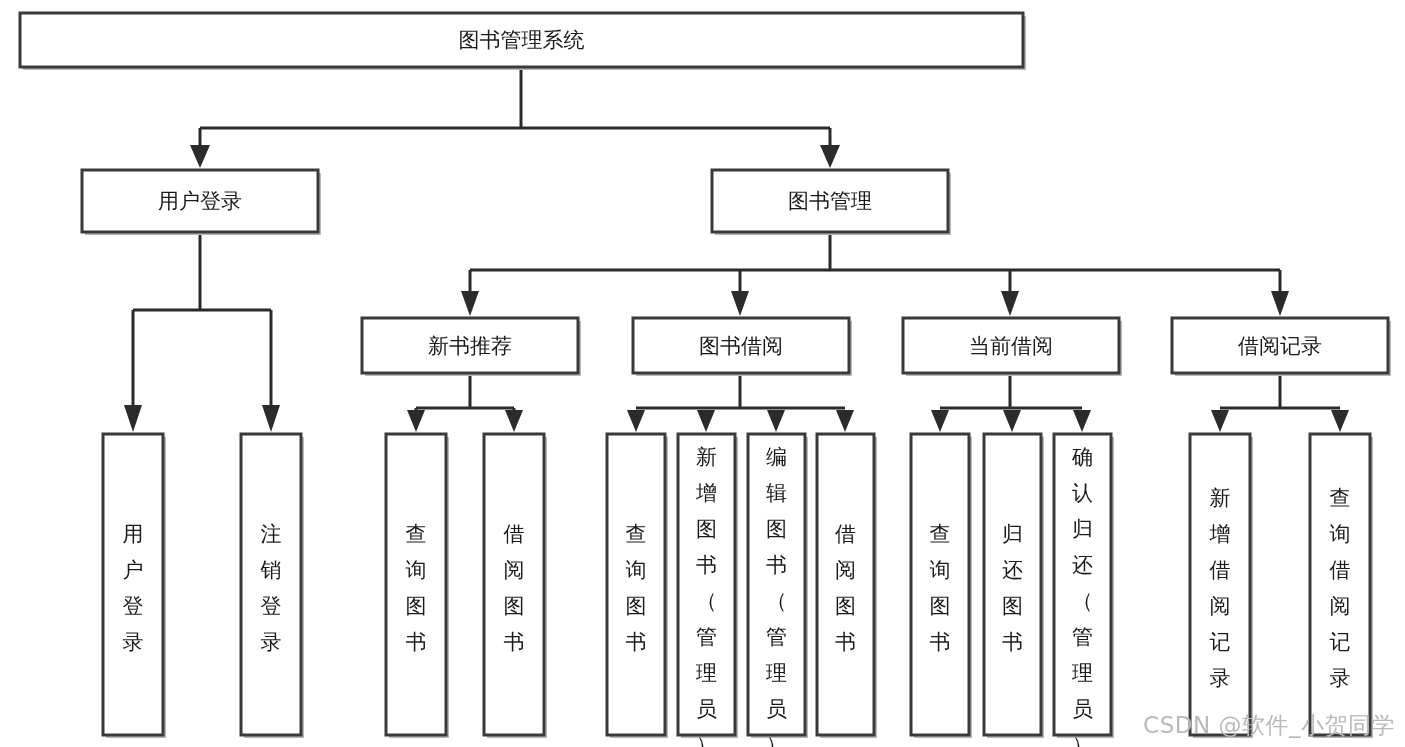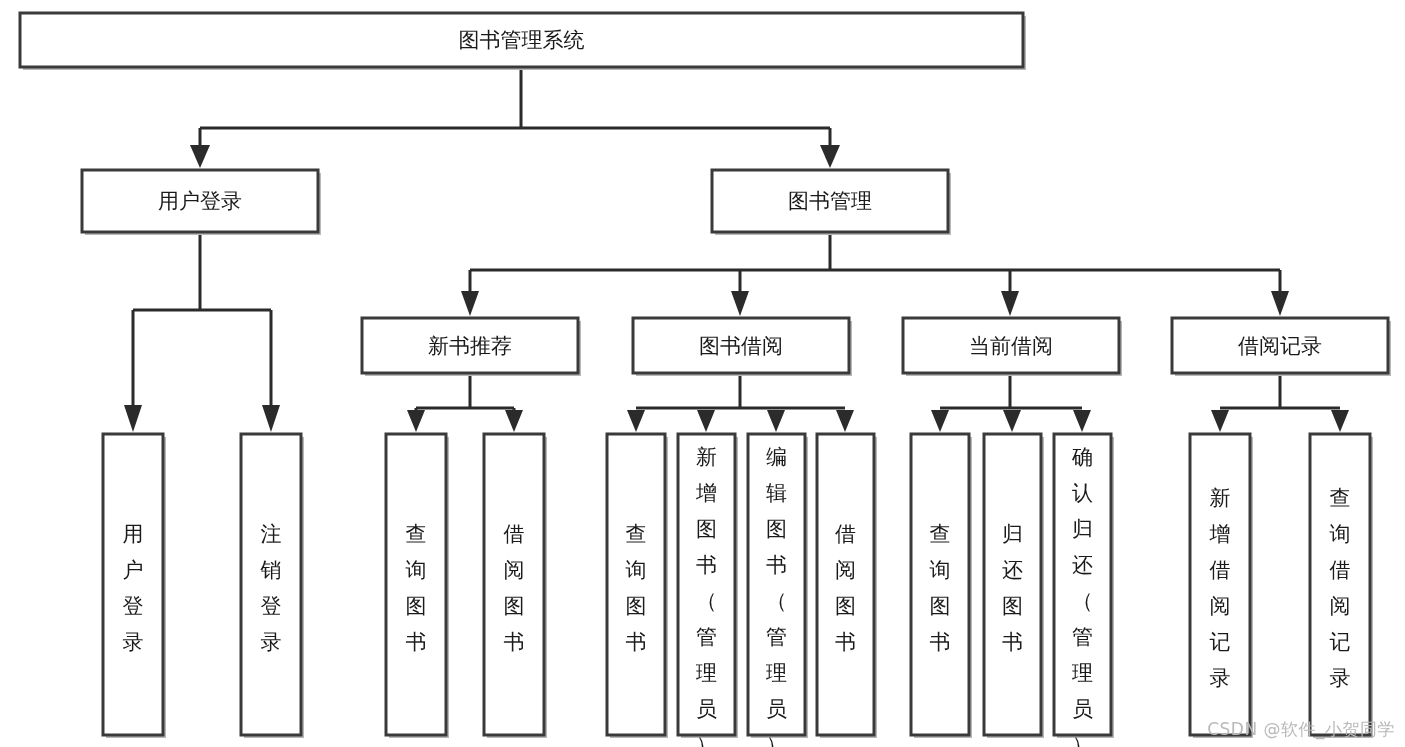--- a/index.html
+++ b/index.html
@@ -55,21 +55,21 @@
     font-family: "DejaVu Sans", "Liberation Sans", sans-serif;
     font-size: 21px;
     fill: #1a1a1a;
     text-anchor: middle;
   }
   .watermark {
     position: absolute;
     right: 10px;
     bottom: 6px;
     font-family: "DejaVu Sans", "Liberation Sans", sans-serif;
-    font-size: 17px;
+    font-size: 23px;
     color: #b9b9b9;
     letter-spacing: 0.5px;
     white-space: nowrap;
     user-select: none;
   }
 </style>
 </head>
 <body>
 
 <div id="diagram-root">

